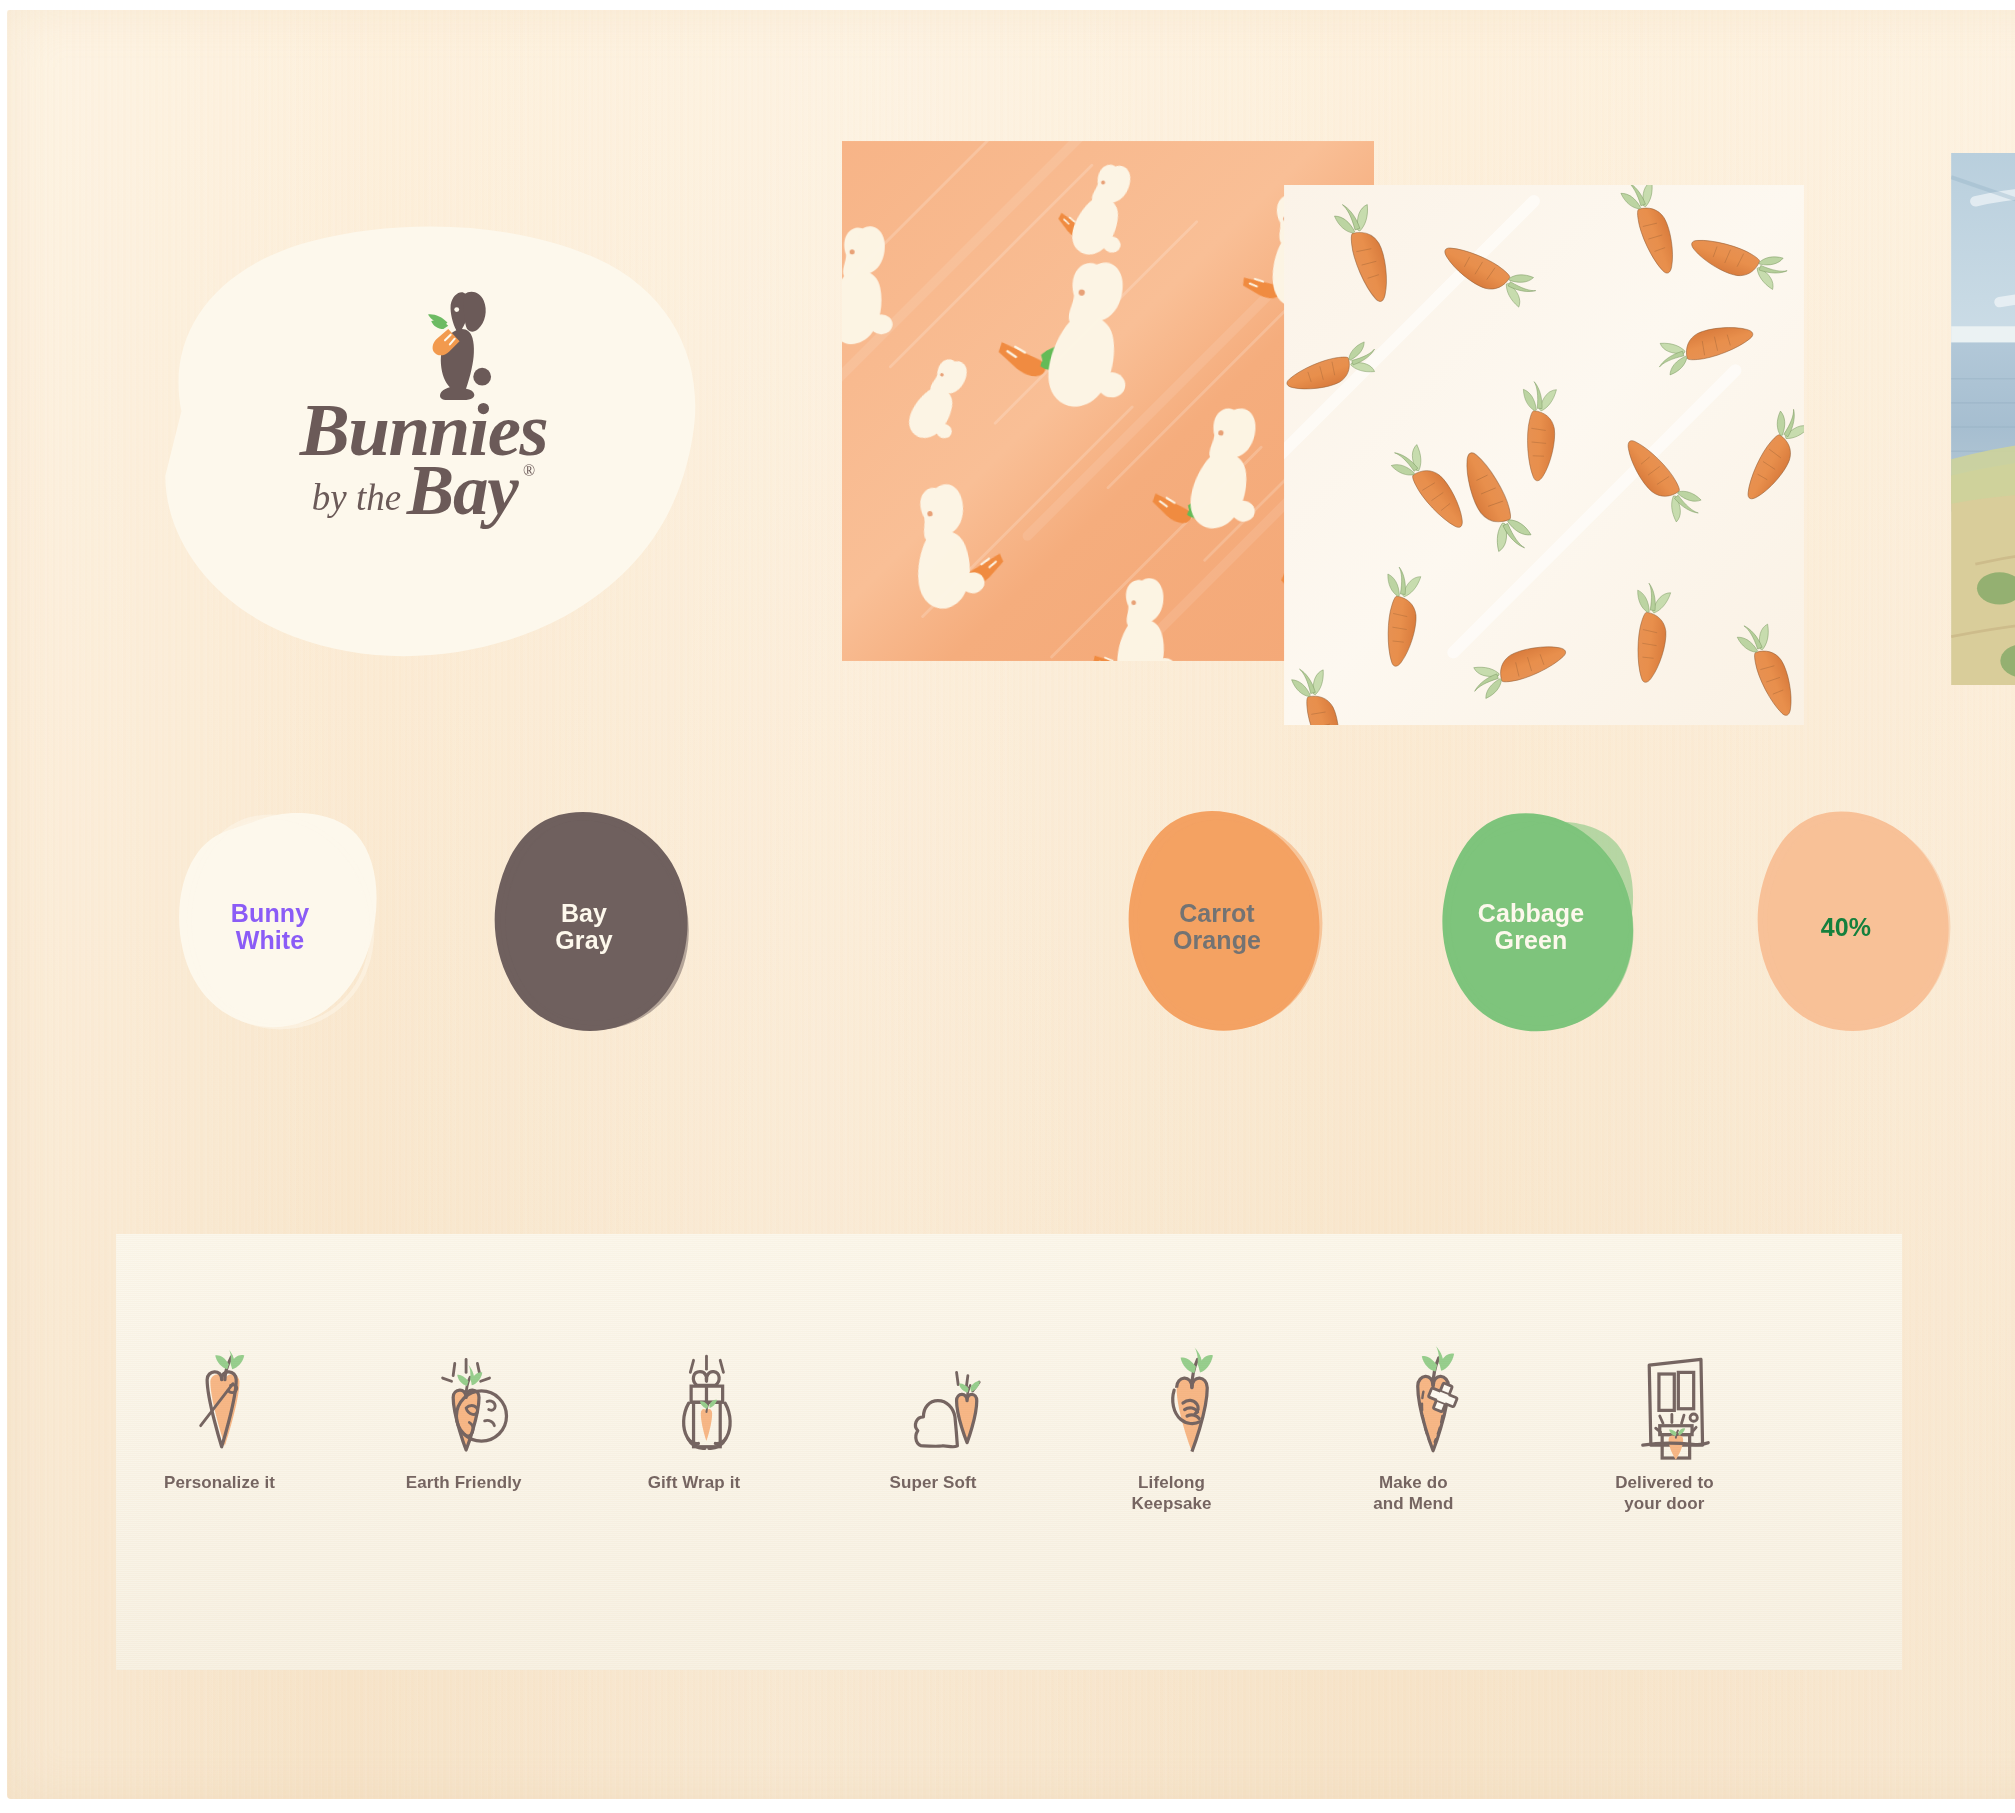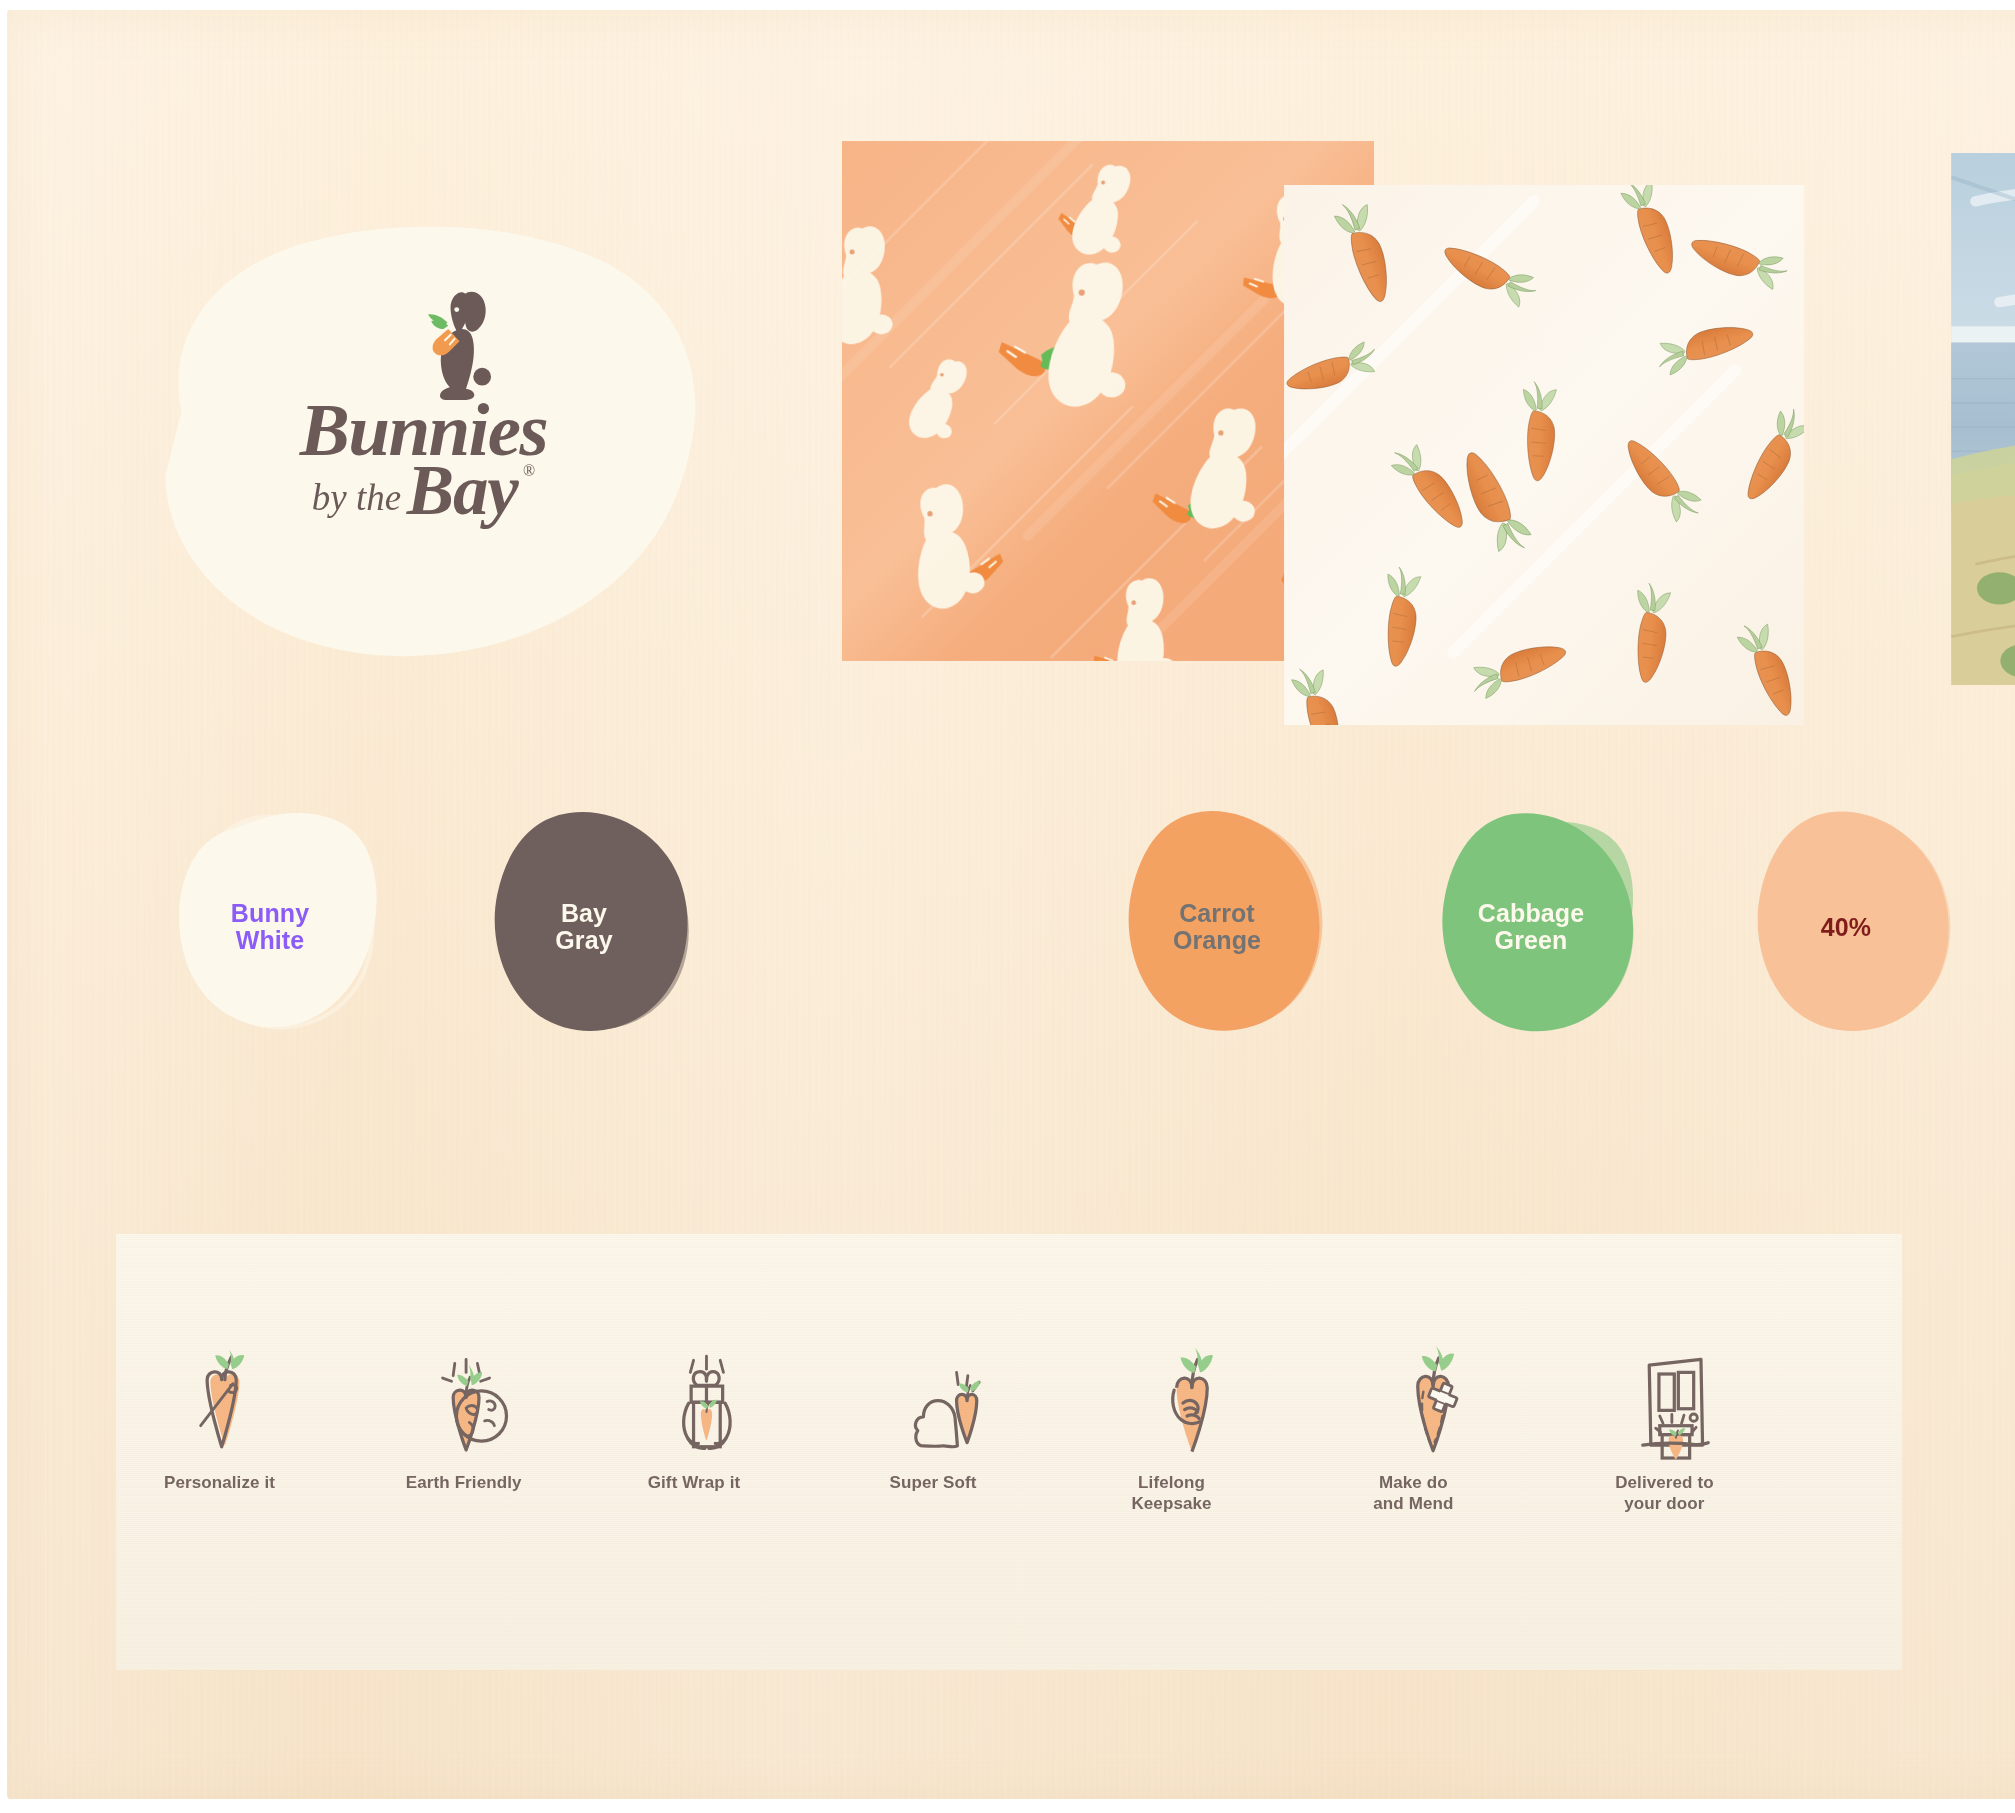--- a/index.html
+++ b/index.html
@@ -429,21 +429,21 @@
         </svg>
         <div class="lbl" style="color: rgb(253, 248, 236);">Cabbage
 Green</div>
       </div>
       <div class="swatch" style="left: 1697px; width: 298px;">
         <svg viewBox="0 0 860 720" width="100%" height="100%" style="display: block;">
           <path d="M368 20 C504 2 644 92 698 228 C752 364 724 518 630 604 C536 690 384 702 282 630 C180 558 132 404 158 270 C184 136 254 36 368 20 Z" fill="#f8c198" transform="translate(30,10) scale(0.96)"></path>
           <path d="M372 22 C506 2 650 84 702 216 C754 348 726 508 630 600 C534 692 380 702 278 628 C176 554 128 398 156 266 C184 134 254 38 372 22 Z" fill="#f8c198" opacity=".55" transform="translate(72,34) scale(0.88) rotate(3 430 360)"></path>
           <path d="M370 18 C508 2 648 96 700 232 C752 368 720 520 624 606 C528 692 376 700 276 624 C176 548 130 392 160 258 C190 124 256 32 370 18 Z" fill="none" stroke="#f8c198" stroke-width="14" opacity=".5" transform="translate(58,26) scale(0.92)"></path>
         </svg>
-        <div class="lbl" style="color: #7f1d1d;">40%</div>
+        <div class="lbl" style="color: #15803d;">40%</div>
       </div>
       <div class="swatch" style="left: 2007px; width: 298px;">
         <svg viewBox="0 0 860 720" width="100%" height="100%" style="display: block;">
           <path d="M366 24 C500 4 640 94 696 228 C752 362 728 514 636 602 C544 690 392 704 288 634 C184 564 132 412 156 278 C180 144 250 42 366 24 Z" fill="#aedaa7" transform="translate(30,10) scale(0.96)"></path>
           <path d="M362 30 C492 8 628 92 686 222 C744 352 724 506 636 596 C548 686 400 706 292 640 C184 574 128 424 150 292 C172 160 244 50 362 30 Z" fill="#aedaa7" opacity=".55" transform="translate(72,34) scale(0.88) rotate(3 430 360)"></path>
           <path d="M358 26 C494 4 634 90 692 224 C750 358 726 512 634 600 C542 688 392 704 288 636 C184 568 132 416 156 282 C180 148 248 46 358 26 Z" fill="none" stroke="#aedaa7" stroke-width="14" opacity=".5" transform="translate(58,26) scale(0.92)"></path>
         </svg>
         <div class="lbl" style="color: rgb(111, 96, 94);">40%</div>
       </div>
     </div>

